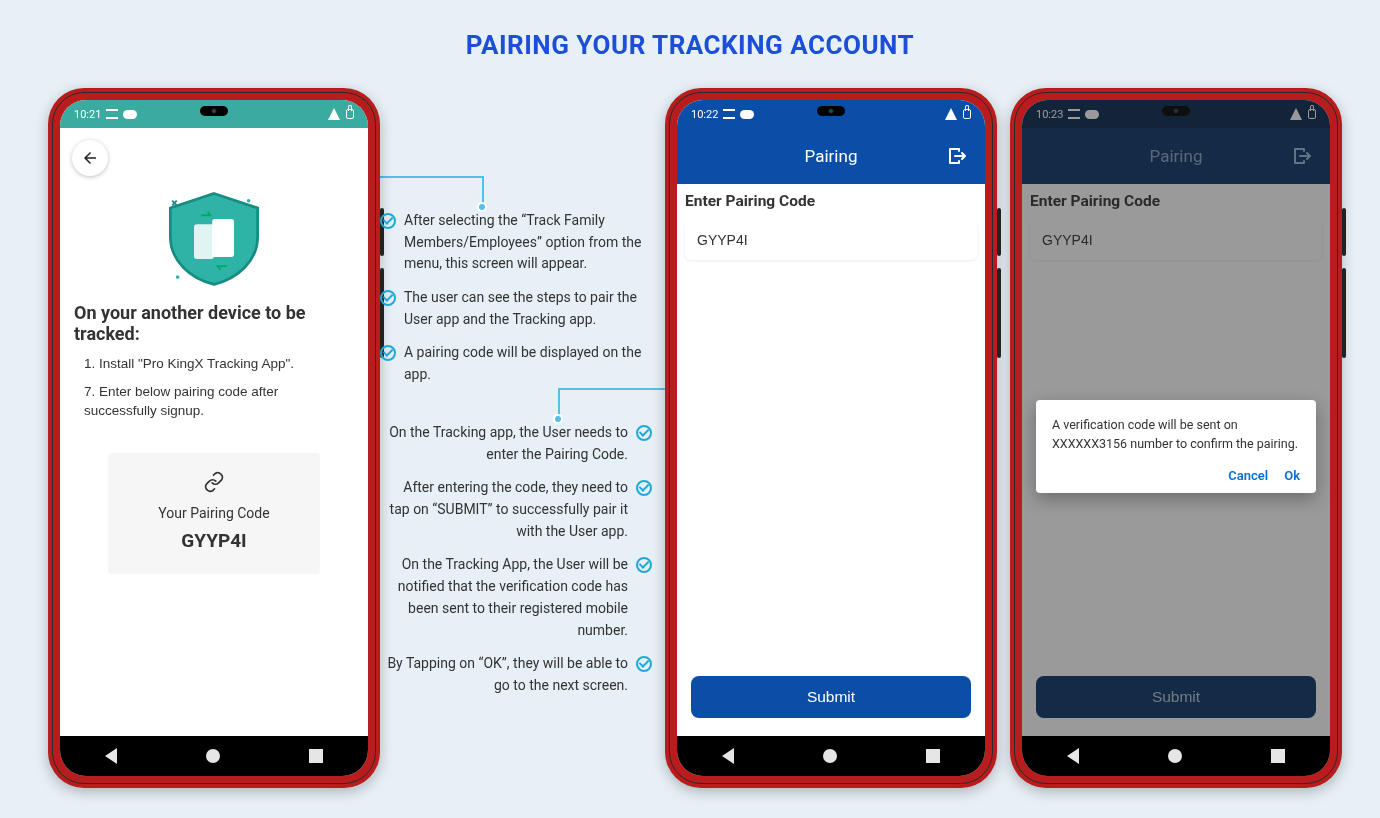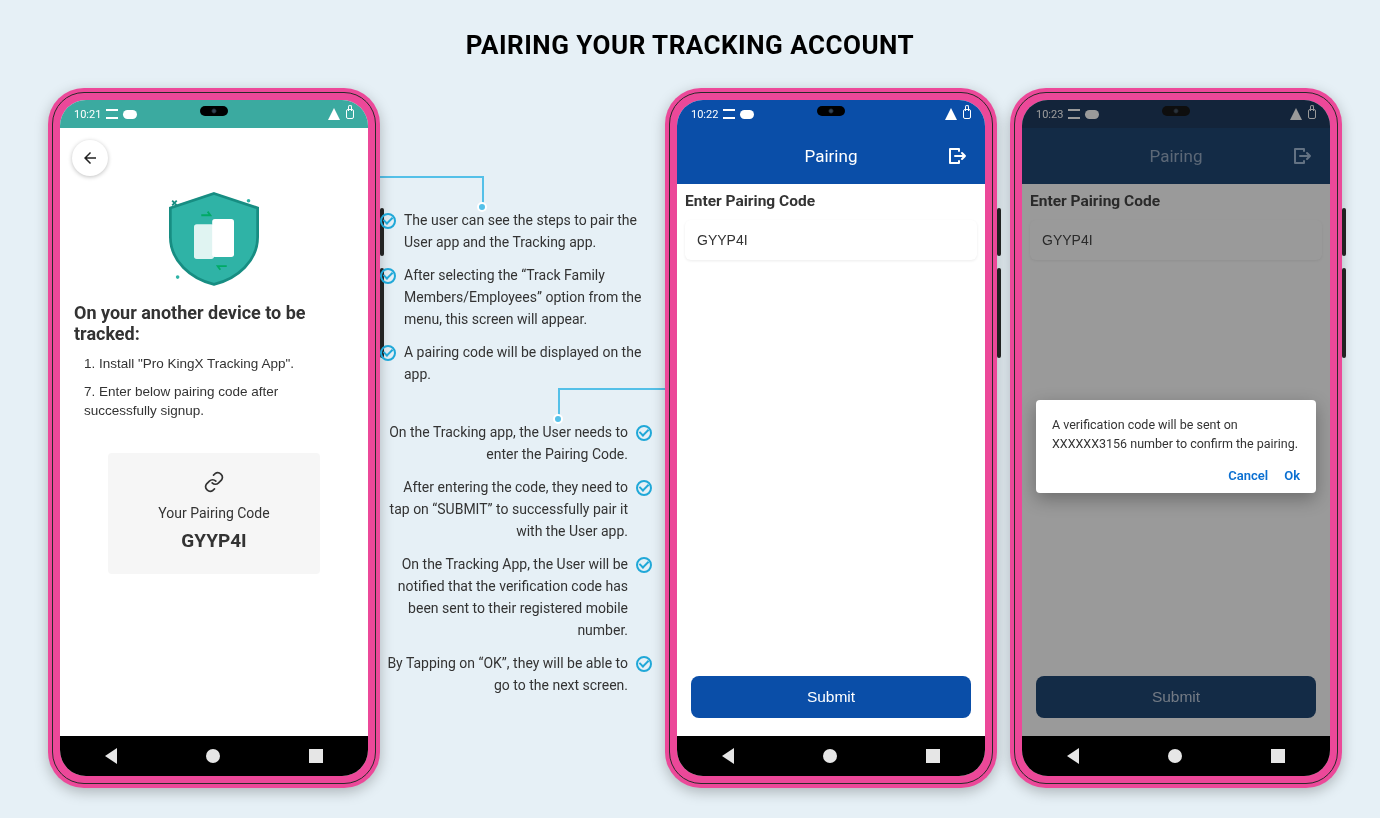--- a/index.html
+++ b/index.html
@@ -10,37 +10,37 @@
     font-family: -apple-system, BlinkMacSystemFont, "Segoe UI", Roboto, Arial, sans-serif;
     color: #333;
     overflow: hidden;
     position: relative;
   }
 
   .page-title {
     font-size: 26px;
     font-weight: 700;
     letter-spacing: 0.5px;
-    color: #000000;
+    color: #1d4ed8;
     text-align: center;
     padding-top: 30px;
     padding-bottom: 10px;
   }
 
   .stage {
     position: absolute;
     left: 0; right: 0; top: 70px; bottom: 0;
   }
 
   
   .phone {
     position: absolute;
     width: 332px;
     height: 700px;
-    background: #ec4899;
+    background: #b91c1c;
     border-radius: 36px;
     box-shadow: 0 4px 14px rgba(0,0,0,.25);
     padding: 12px;
   }
   .phone-outline {
     position: absolute;
     inset: 4px;
     border-radius: 32px;
     border: 1px solid #2a2a2a;
     pointer-events: none;
@@ -313,28 +313,28 @@
         <span class="tri"></span>
         <span class="cir"></span>
         <span class="sq"></span>
       </div>
     </div>
   </div>
 
   <div id="ann1" class="ann">
     <div class="item">
       <span class="chk"></span>
+      <span>After selecting the “Track Family Members/Employees” option from the menu, this screen will appear.</span>
+    </div>
+    <div class="item">
+      <span class="chk"></span>
       <span>The user can see the steps to pair the User app and the Tracking app.</span>
     </div>
     <div class="item">
       <span class="chk"></span>
-      <span>After selecting the “Track Family Members/Employees” option from the menu, this screen will appear.</span>
-    </div>
-    <div class="item">
-      <span class="chk"></span>
       <span>A pairing code will be displayed on the app.</span>
     </div>
   </div>
 
   <div id="ann2" class="ann right">
     <div class="item">
       <span class="chk"></span>
       <span>On the Tracking app, the User needs to enter the Pairing Code.</span>
     </div>
     <div class="item">

